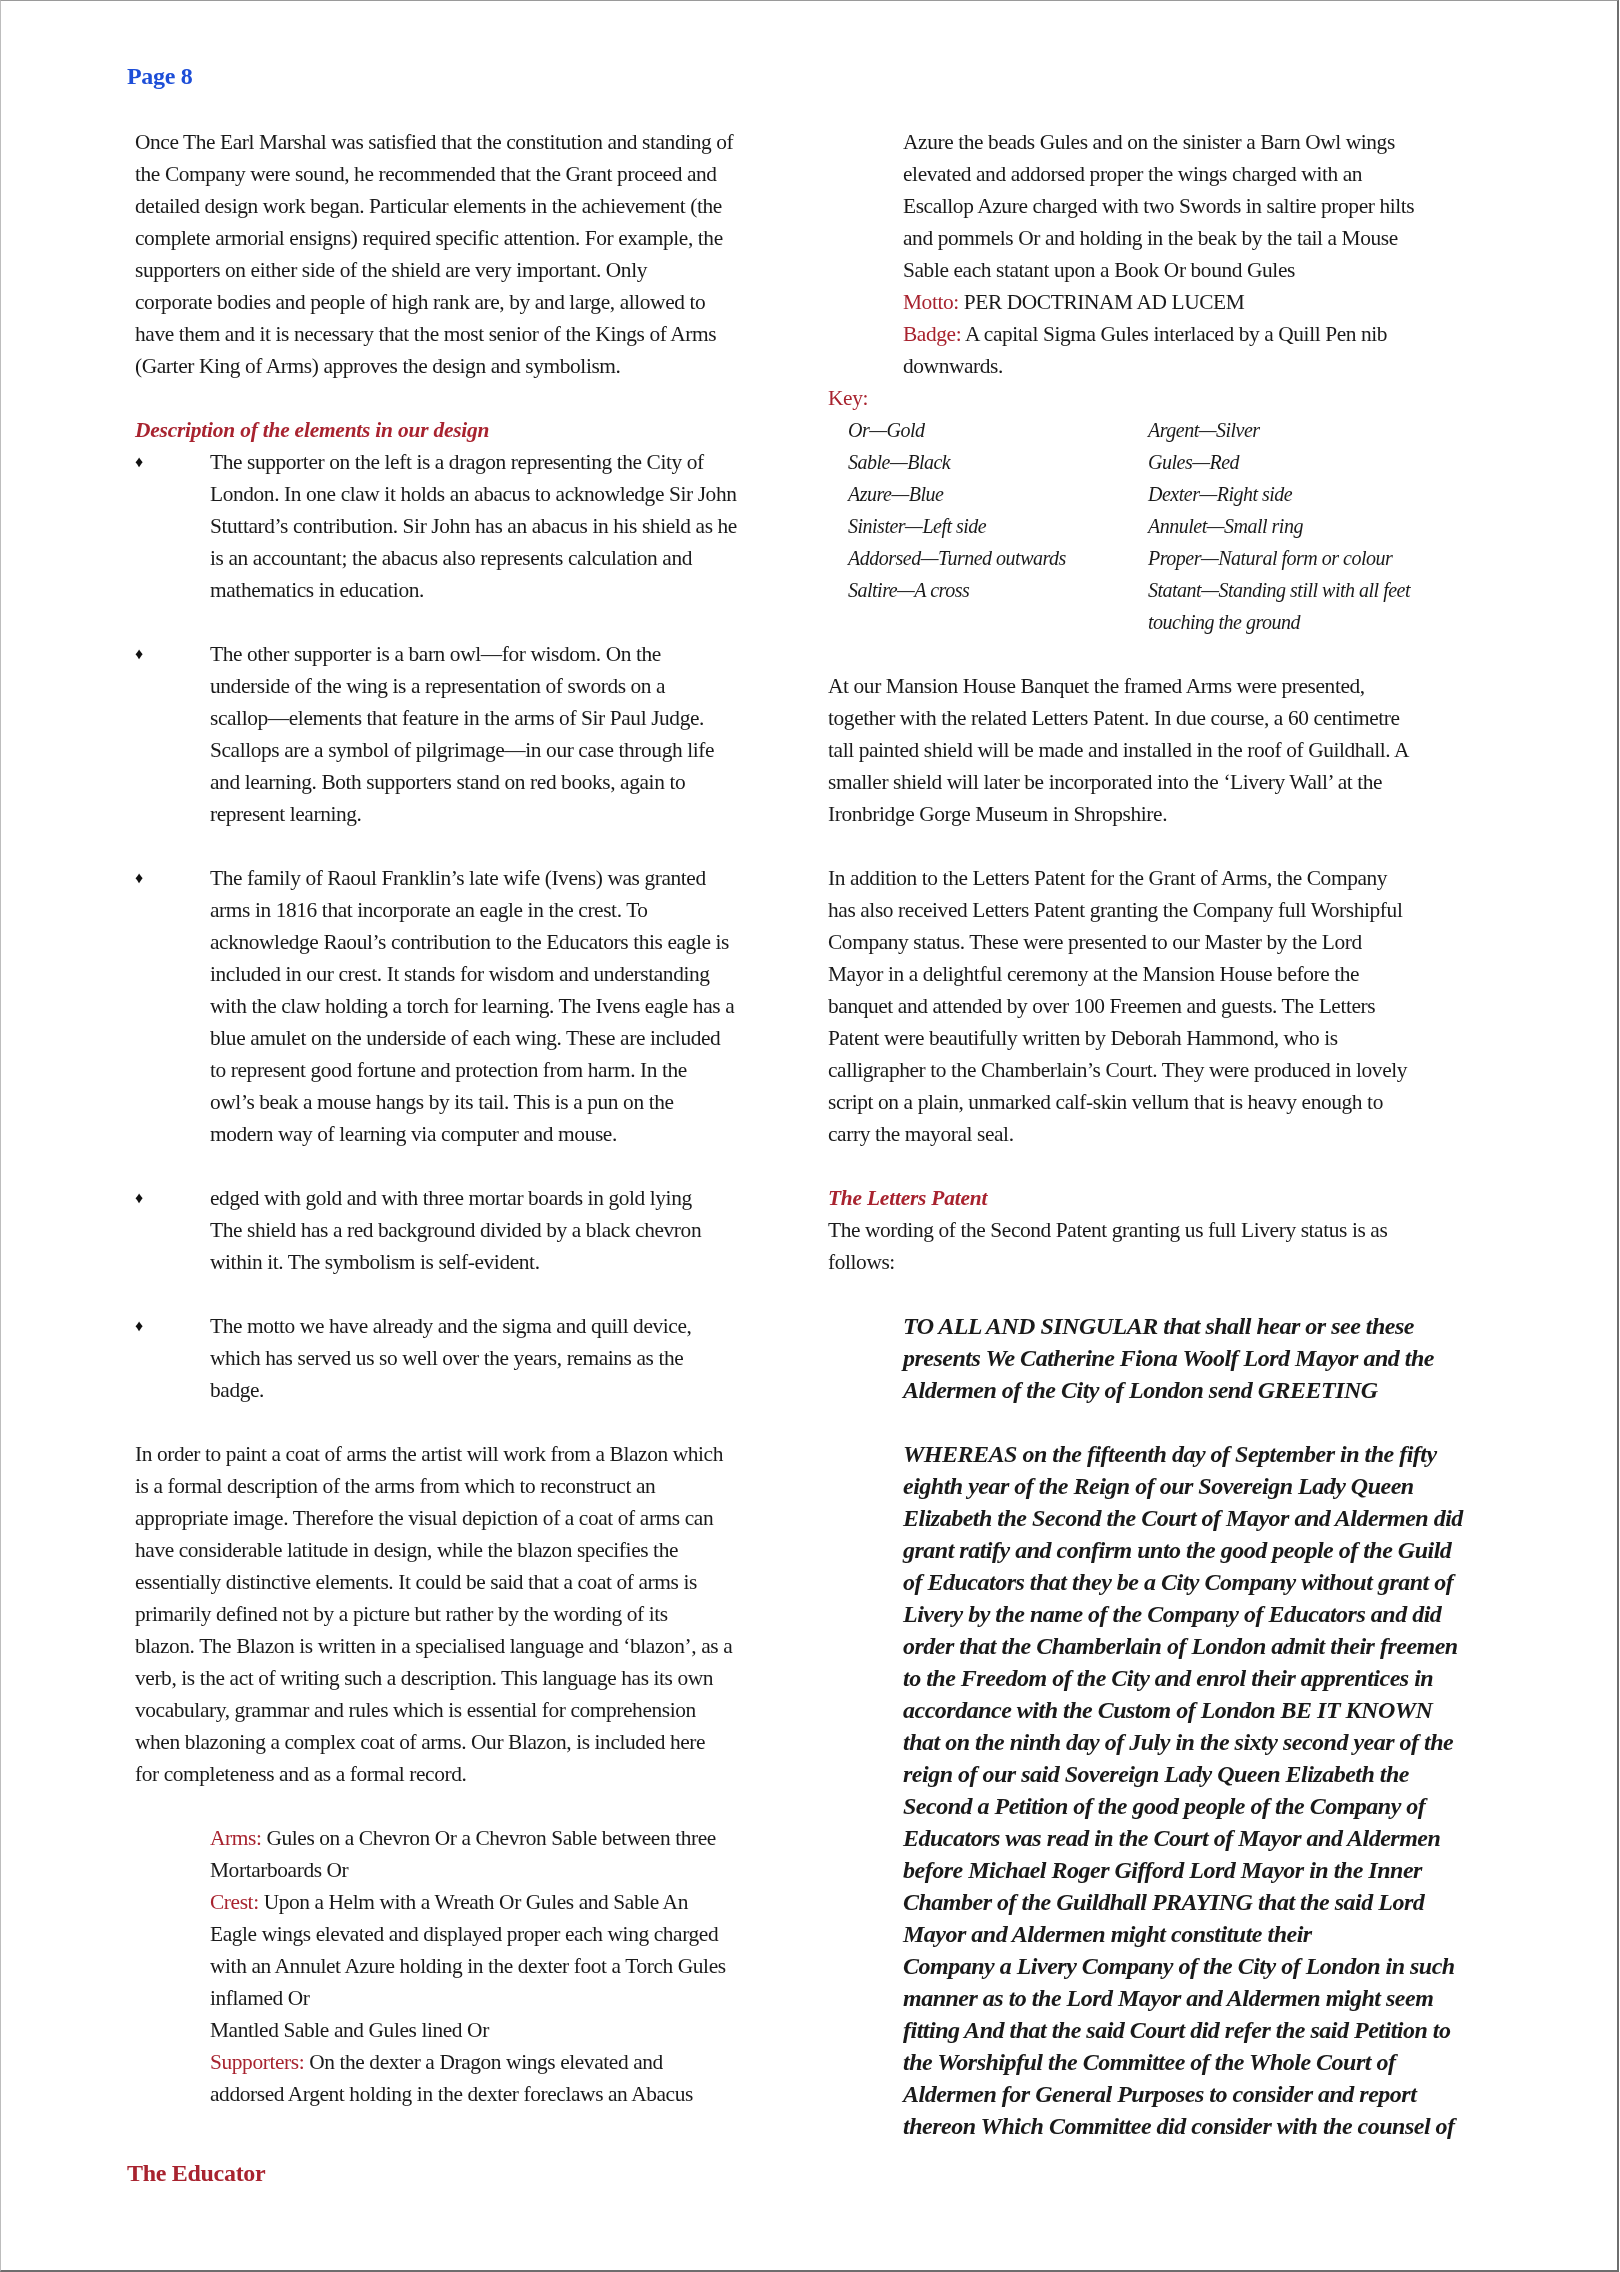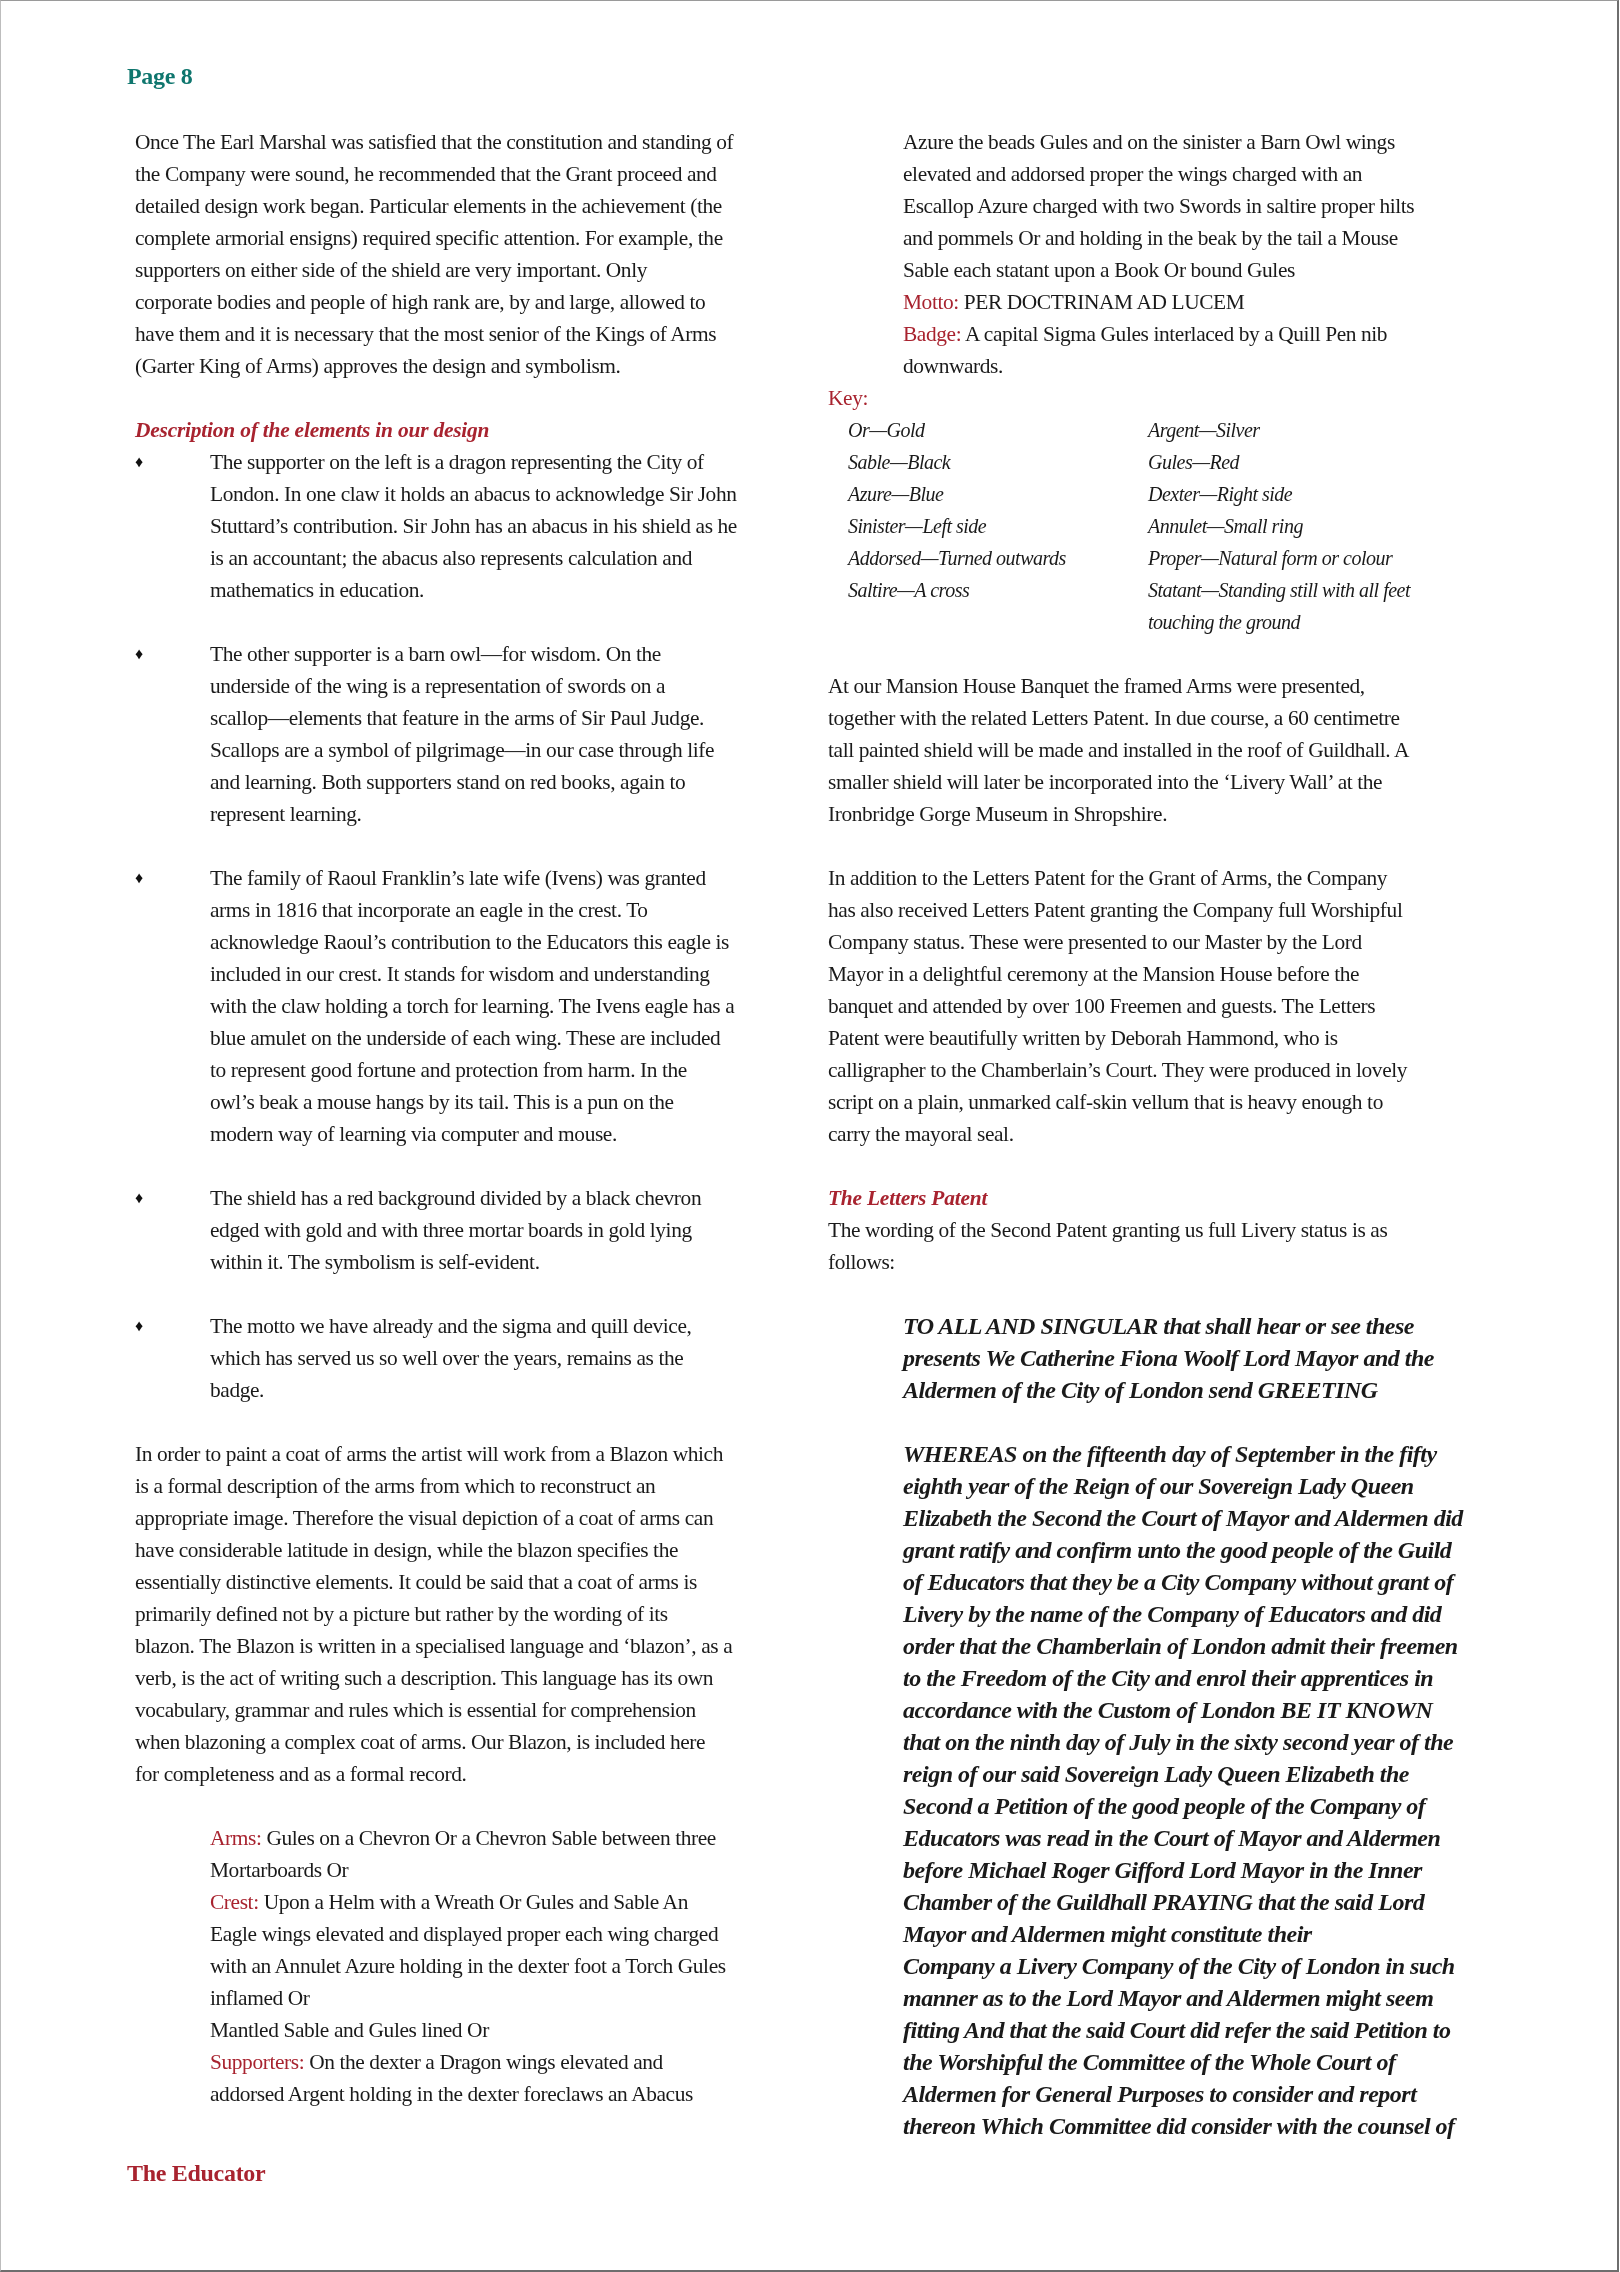--- a/index.html
+++ b/index.html
@@ -5,21 +5,21 @@
   html, body { margin: 0; padding: 0; background: #ffffff; }
   body { width: 1620px; height: 2273px; position: relative; overflow: hidden; }
   .frame {
     position: absolute; left: 0; top: 0; width: 1616px; height: 2269px;
     border-top: 1.8px solid #9a9a9a; border-right: 2.6px solid #6e6e6e; border-bottom: 2.6px solid #6e6e6e; border-left: 0.9px solid #bdbdbd;
     background: #fff;
   }
   .red { color: #a8232f; }
   .page-label {
     position: absolute; left: 126px; top: 62px; font-size: 24px; font-weight: bold;
-    font-family: "Liberation Serif", serif; color: #0f766e; letter-spacing: -0.3px;
+    font-family: "Liberation Serif", serif; color: #1d4ed8; letter-spacing: -0.3px;
   }
   .footer {
     position: absolute; left: 126px; top: 2159px; font-size: 24px; font-weight: bold;
     font-family: "Liberation Serif", serif; color: #a8232f; letter-spacing: -0.3px;
   }
   .col { position: absolute; font-family: "Liberation Serif", serif; font-size: 21.4px; color: #1a1a1a; letter-spacing: -0.4px; }
   .ln { height: 32px; line-height: 32px; white-space: nowrap; }
   .gap { height: 32px; }
   .heading-it { font-style: italic; font-weight: bold; color: #a8232f; letter-spacing: -0.2px; }
   .bullet { position: relative; }
@@ -85,22 +85,22 @@
         <div class="ln">blue amulet on the underside of each wing. These are included</div>
         <div class="ln">to represent good fortune and protection from harm. In the</div>
         <div class="ln">owl’s beak a mouse hangs by its tail. This is a pun on the</div>
         <div class="ln">modern way of learning via computer and mouse.</div>
       </div>
     </div>
     <div class="gap"></div>
     <div class="bullet">
       <span class="mark">♦</span>
       <div class="txt">
+        <div class="ln">edged with gold and with three mortar boards in gold lying</div>
         <div class="ln">The shield has a red background divided by a black chevron</div>
-        <div class="ln">edged with gold and with three mortar boards in gold lying</div>
         <div class="ln">within it. The symbolism is self-evident.</div>
       </div>
     </div>
     <div class="gap"></div>
     <div class="bullet">
       <span class="mark">♦</span>
       <div class="txt">
         <div class="ln">The motto we have already and the sigma and quill device,</div>
         <div class="ln">which has served us so well over the years, remains as the</div>
         <div class="ln">badge.</div>

